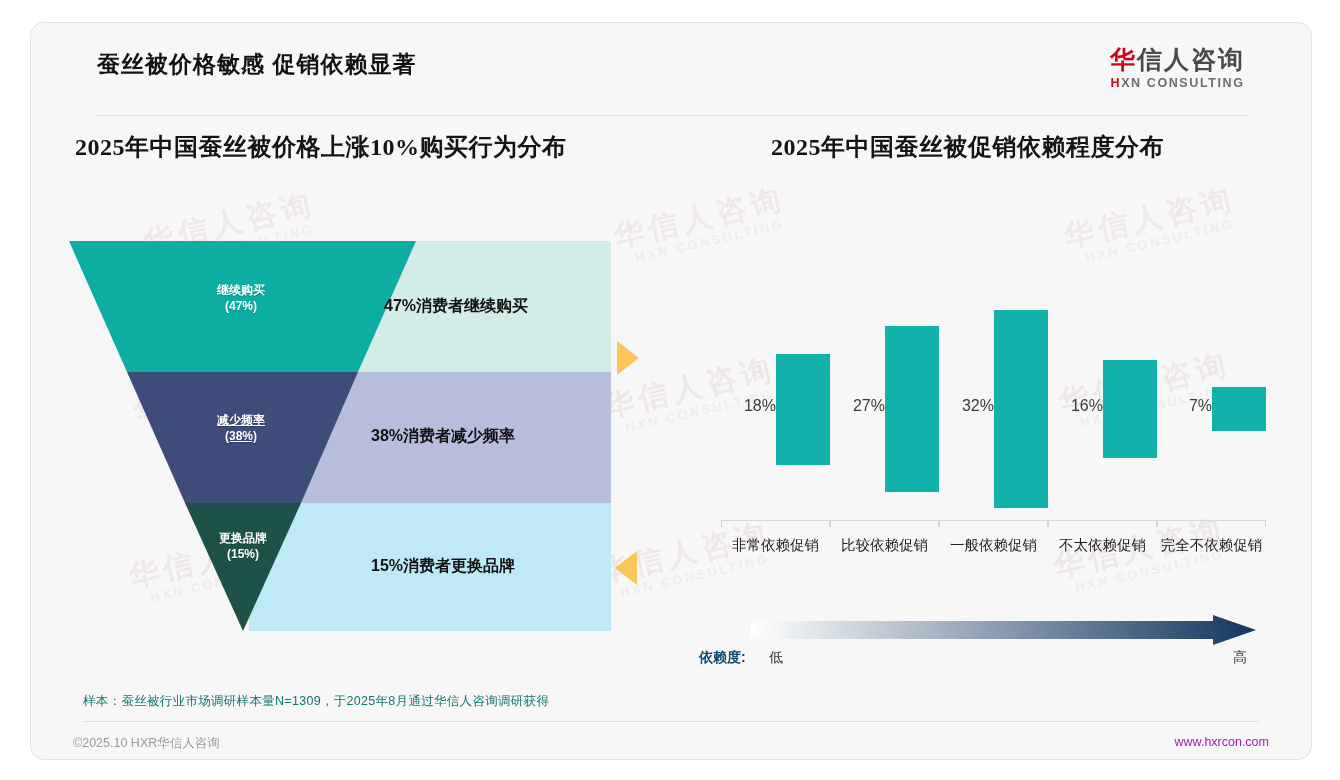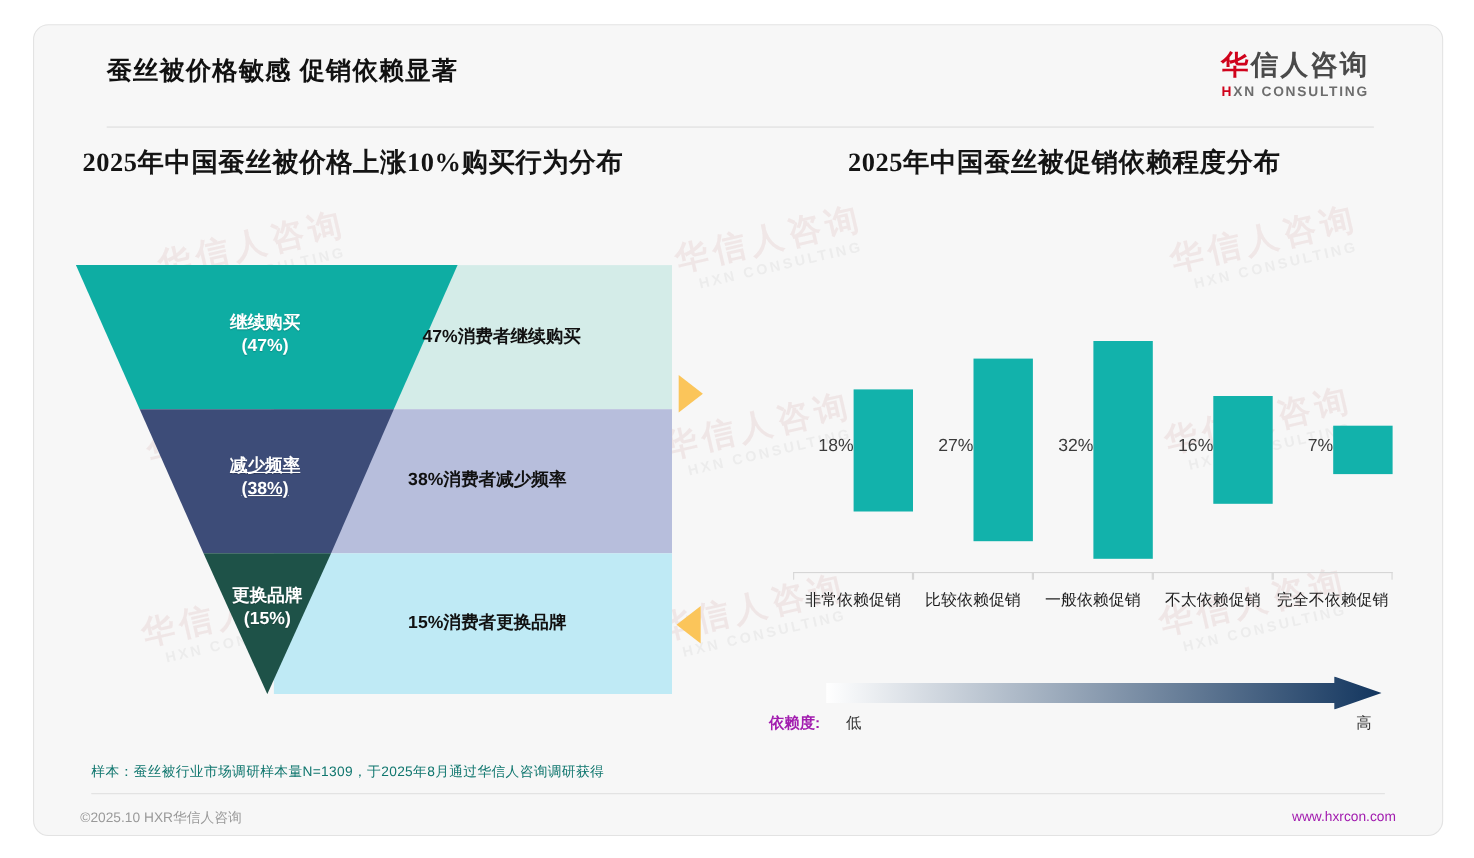--- a/index.html
+++ b/index.html
@@ -45,21 +45,21 @@
   .logo-en .accent{color:#d0021b;}
   
   .sec-title{position:absolute;z-index:4;font-size:24px;font-weight:700;color:#141414;letter-spacing:.5px;font-family:Liberation Serif, serif;}
   #sec-title-left{left:44px;top:108px;}
   #sec-title-right{left:740px;top:108px;}
   
   .funnel-wrap{position:absolute;left:38px;top:218px;width:542px;height:390px;z-index:3;}
   .funnel-svg{position:absolute;left:0;top:0;}
   .f-label{
     position:absolute;color:#ffffff;font-weight:700;text-align:center;
-    font-size:16px;line-height:1.32;text-shadow:0 1px 1px rgba(0,0,0,.18);
+    font-size:12px;line-height:1.32;text-shadow:0 1px 1px rgba(0,0,0,.18);
   }
   .f-side{
     position:absolute;color:#111111;font-weight:700;font-size:16px;
   }
   
   .tri{position:absolute;width:0;height:0;z-index:4;}
   #arrow-right-marker{
     left:586px;top:318px;
     border-top:17px solid transparent;border-bottom:17px solid transparent;
     border-left:22px solid #fbc55a;
@@ -76,21 +76,21 @@
   .bar-col{flex:1;display:flex;align-items:center;justify-content:flex-end;height:100%;position:relative;}
   .bar-val{font-size:16px;color:#3b3b3b;margin-bottom:7px;}
   .bar-rect{width:54px;background:#12b2ab;}
   .tick{position:absolute;bottom:-7px;width:1px;height:7px;background:#d6d6d6;}
   .tick.left{left:0;}
   .tick.right{right:0;}
   .cat-row{position:absolute;left:30px;bottom:18px;width:545px;display:flex;}
   .cat{flex:1;text-align:center;font-size:14.5px;color:#1c1c1c;}
   
   .legend{position:absolute;left:660px;top:586px;width:580px;height:70px;z-index:3;}
-  .legend-label{position:absolute;left:8px;top:40px;font-size:14px;font-weight:700;color:#a21caf;}
+  .legend-label{position:absolute;left:8px;top:40px;font-size:14px;font-weight:700;color:#0c4a6e;}
   .legend-low{position:absolute;left:78px;top:40px;font-size:14px;color:#333333;}
   .legend-high{position:absolute;right:24px;top:40px;font-size:14px;color:#333333;}
   .legend-arrow{position:absolute;left:60px;top:6px;}
   
   .note{
     position:absolute;left:52px;top:670px;z-index:4;
     font-size:12.5px;color:#0f766e;letter-spacing:.3px;
   }
   .note-rule{position:absolute;left:52px;top:698px;width:1176px;height:1px;background:#e0e0e0;z-index:4;}
   .foot-left{position:absolute;left:42px;top:712px;z-index:4;font-size:12.5px;color:#9a9a9a;}

